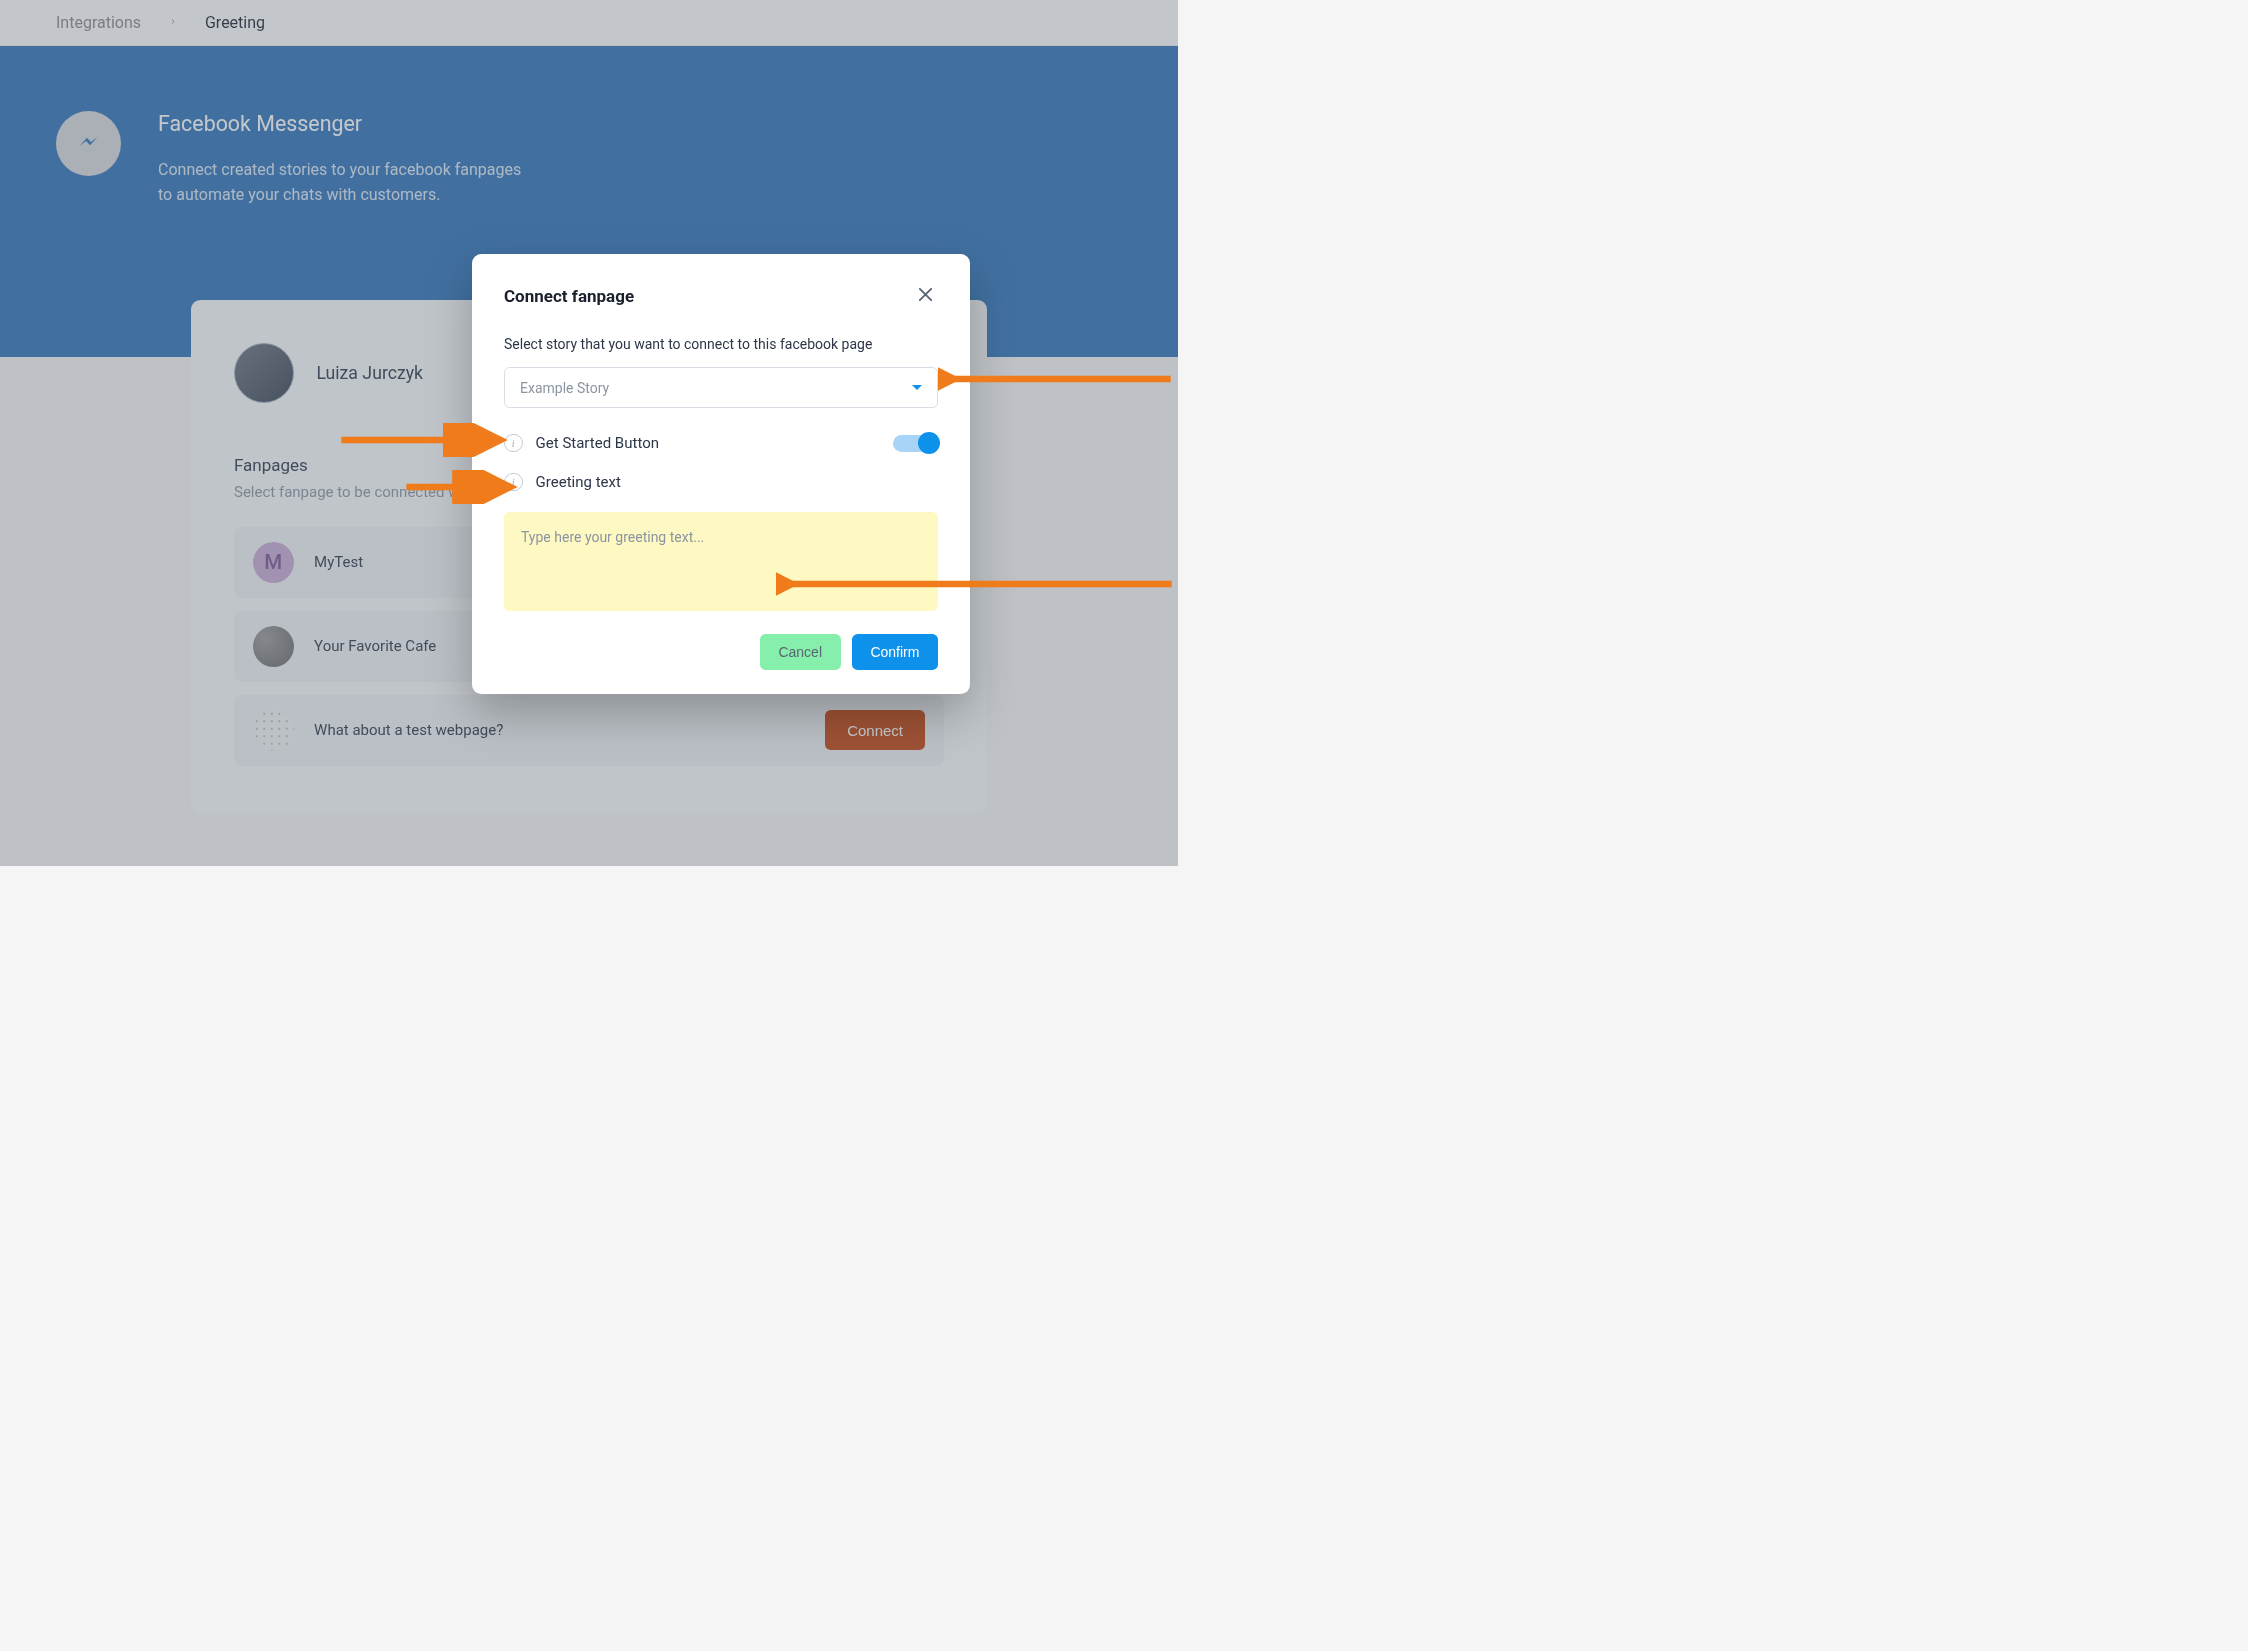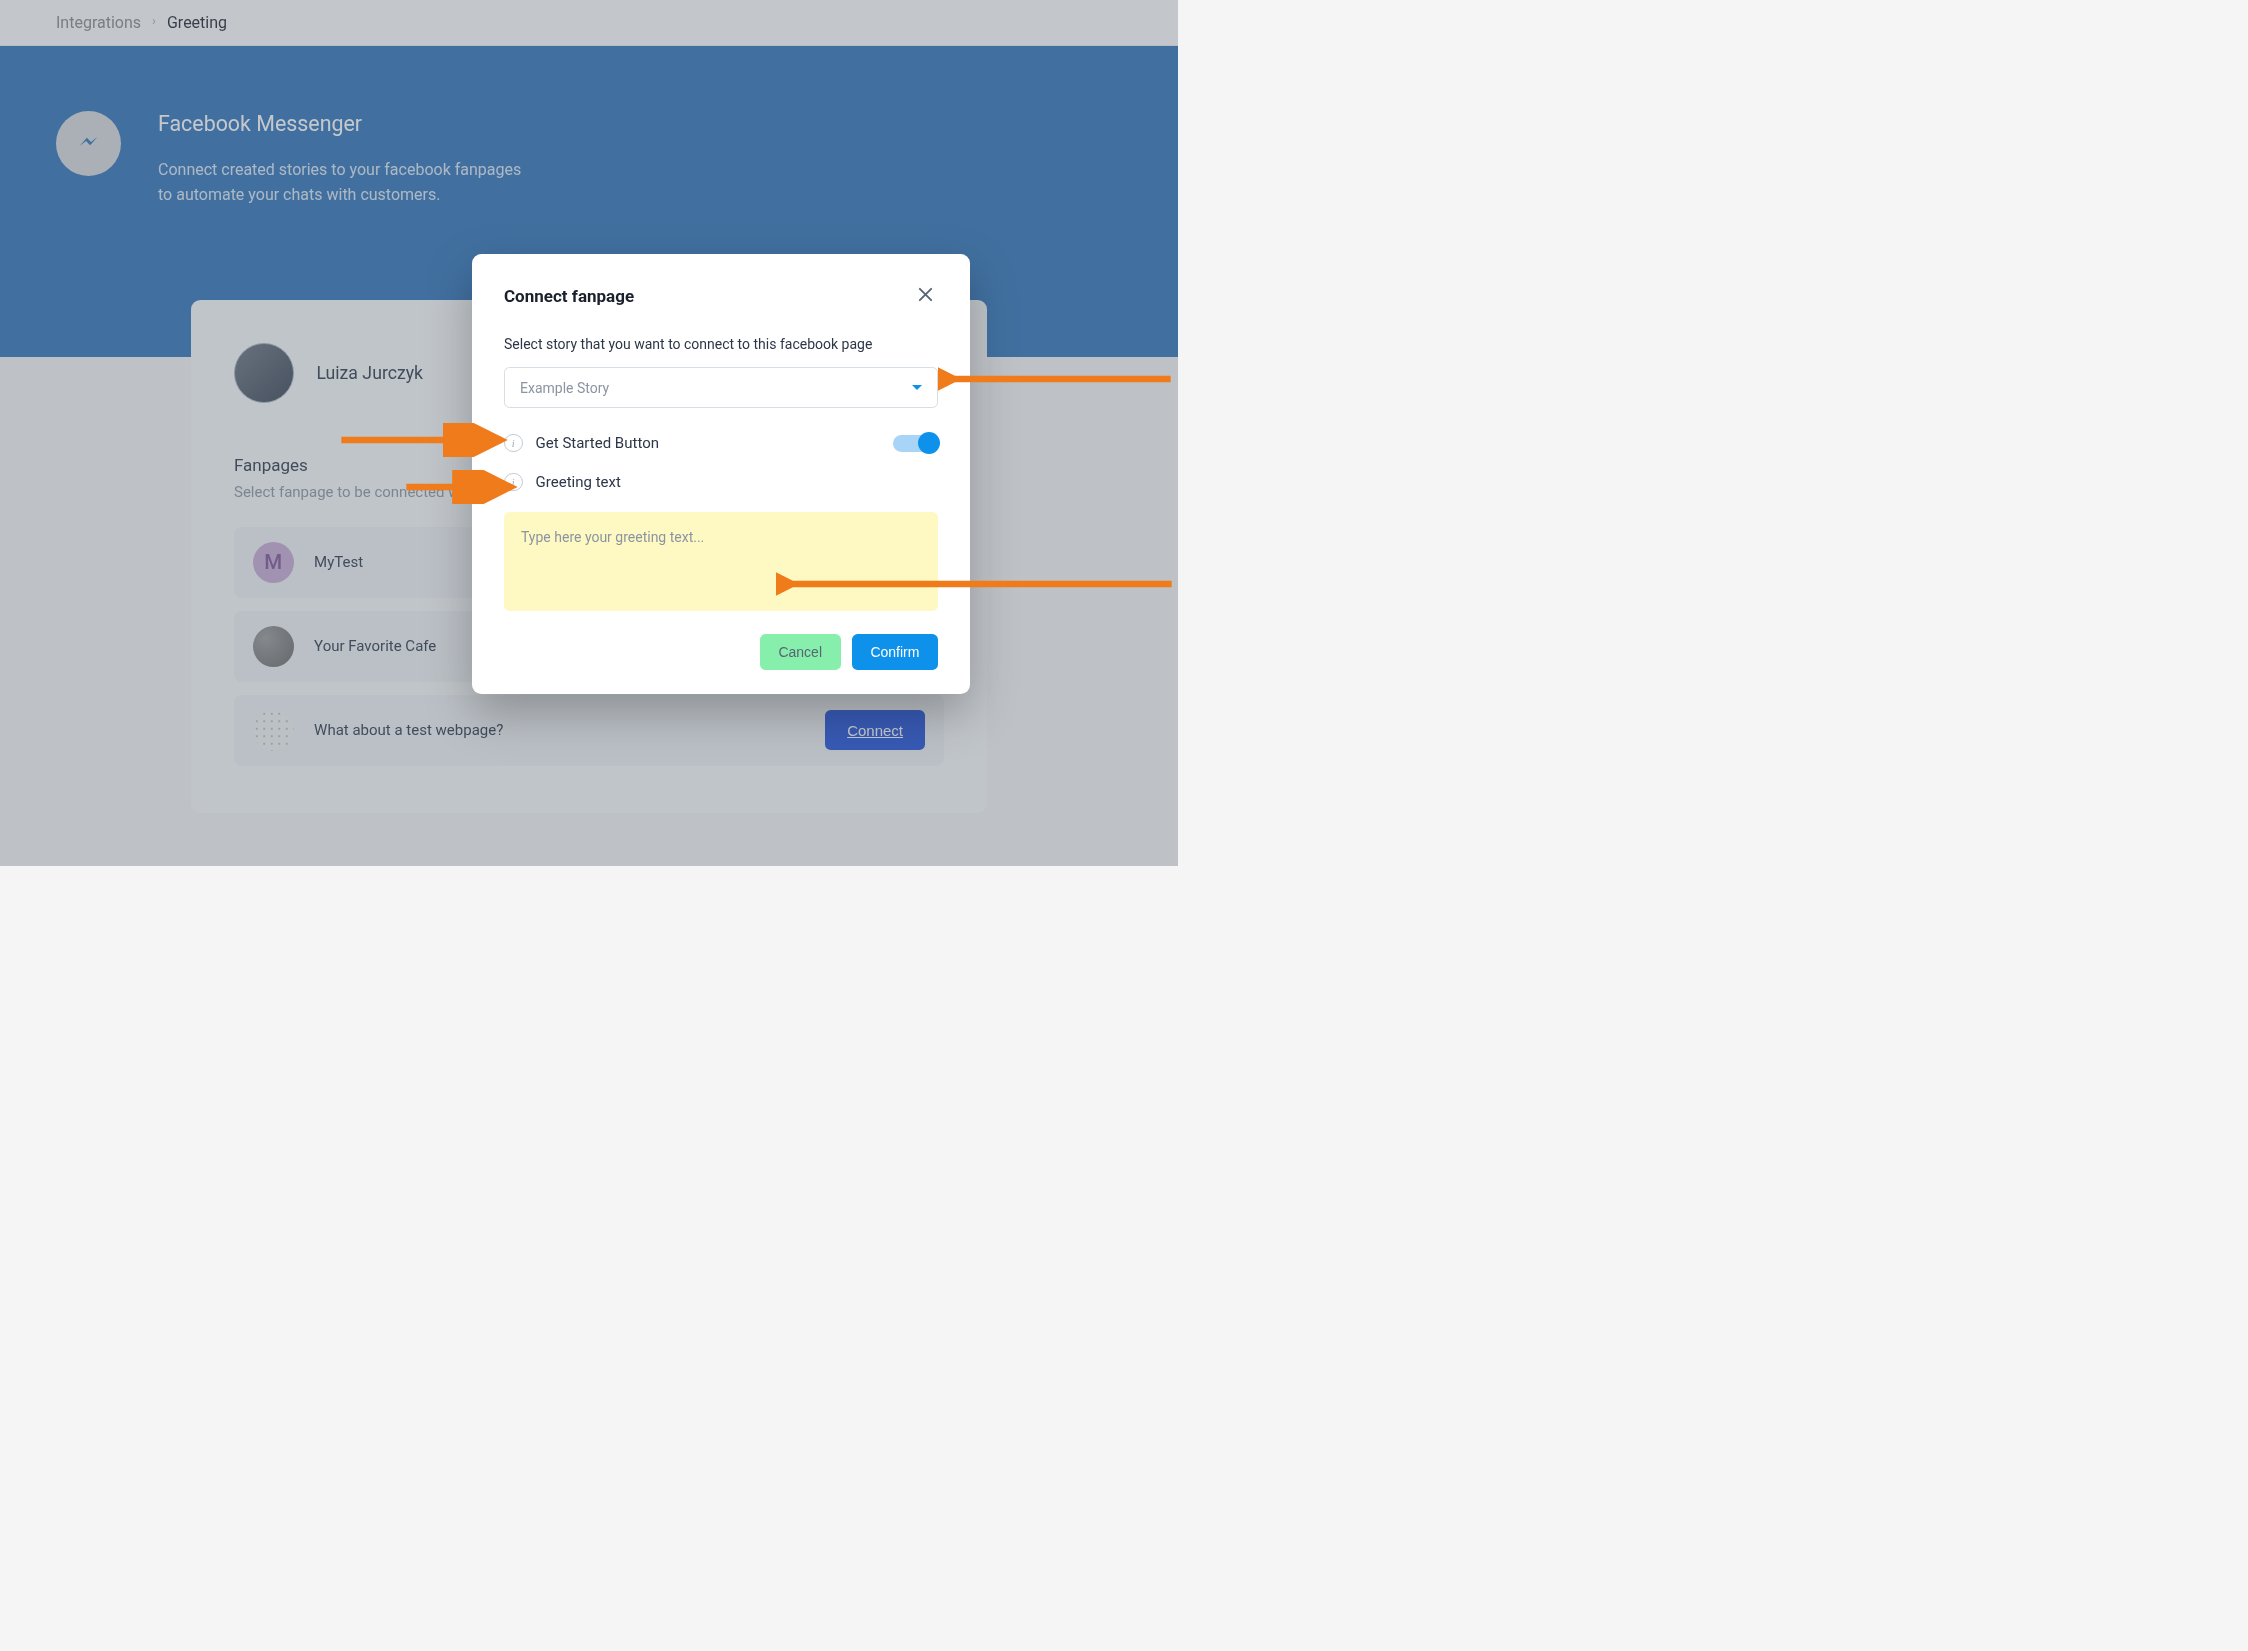--- a/index.html
+++ b/index.html
@@ -14,21 +14,21 @@
     
     .header-bar {
       background: #fdfdfd;
       padding: 13px 56px;
       border-bottom: 0.9px solid #eee;
     }
     
     .breadcrumb {
       display: flex;
       align-items: flex-start;
-      gap: 11px;
+      gap: 30px;
       font-size: 16px;
     }
     
     .breadcrumb-item {
       color: #888;
     }
     
     .breadcrumb-chevron {
       color: #aaa;
       font-size: 13px;
@@ -147,28 +147,27 @@
       background-size: 7.5px 7.5px;
     }
     
     .fanpage-name {
       flex: 1;
       font-size: 15px;
       color: #2d3748;
     }
     
     .connect-btn {
-      background: #1d4ed8;
+      background: #c2410c;
       color: white;
       border: none;
       padding: 11.2px 22.4px;
       border-radius: 5.6px;
       font-size: 15px;
       cursor: pointer;
-      text-decoration: underline;
     }
     
     .overlay {
       position: absolute;
       inset: 0;
       background: rgba(100, 110, 120, 0.38);
       z-index: 10;
     }
     
     .modal {

